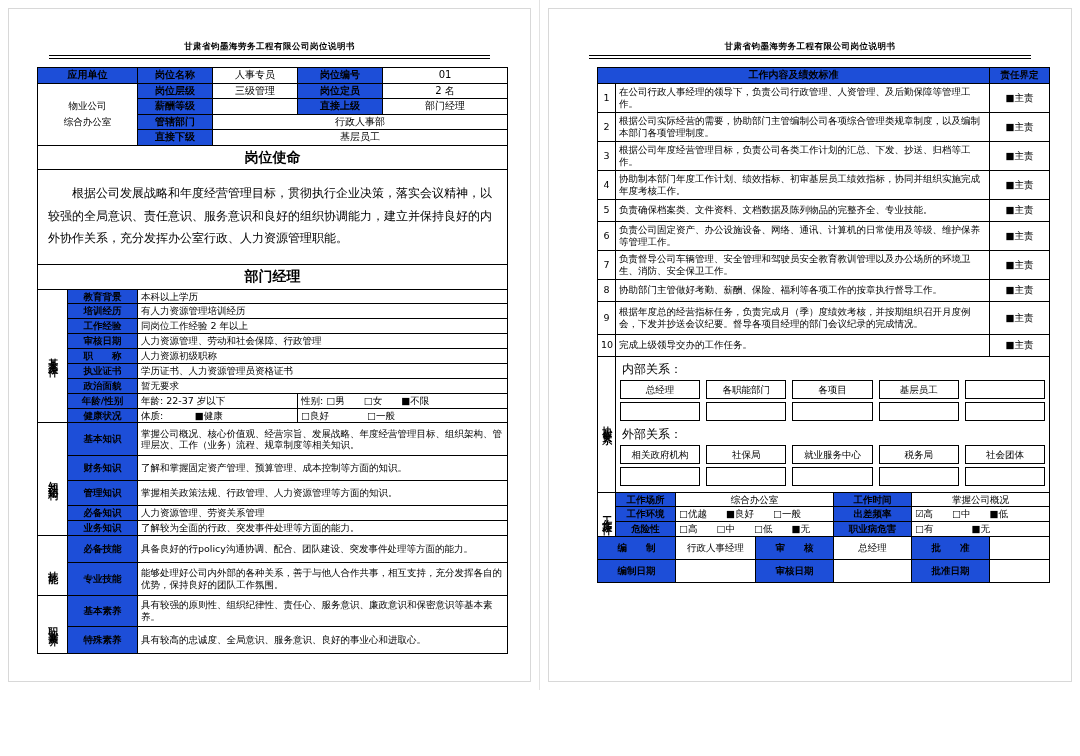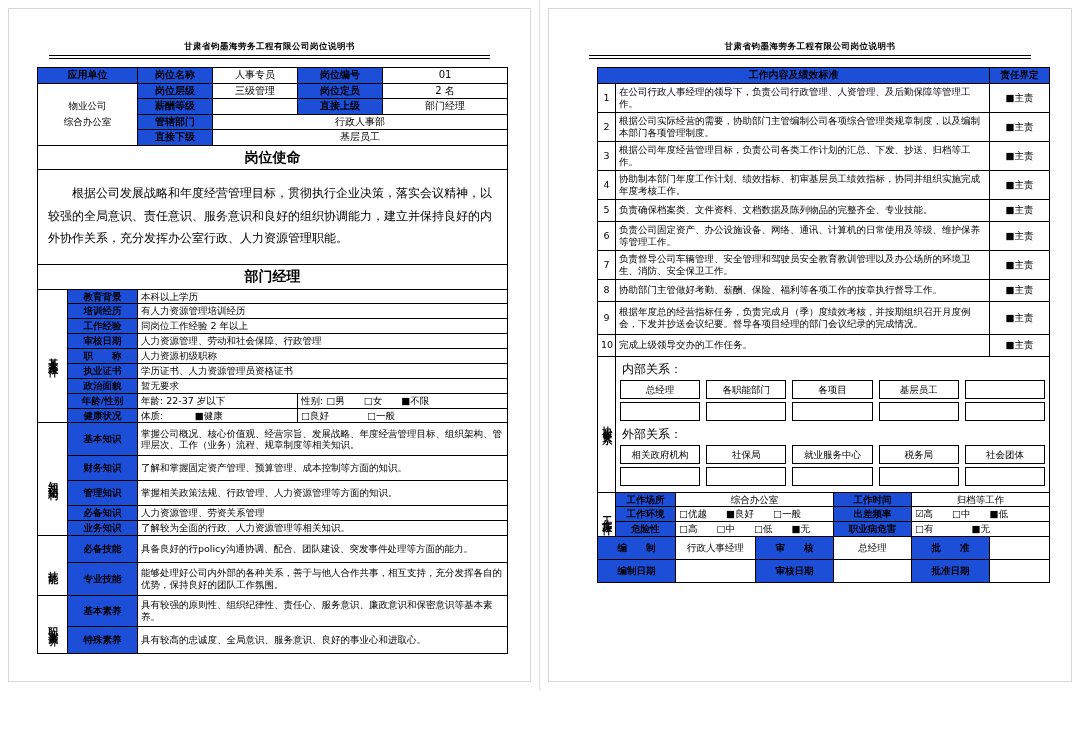--- a/index.html
+++ b/index.html
@@ -188,21 +188,21 @@
       <tr>
         <td class="lab mini">管理知识</td>
         <td colspan="4" class="mini" style="height:22px;">掌握相关政策法规、行政管理、人力资源管理等方面的知识。</td>
       </tr>
       <tr>
         <td class="lab mini">必备知识</td>
         <td colspan="4" class="mini">人力资源管理、劳资关系管理</td>
       </tr>
       <tr>
         <td class="lab mini">业务知识</td>
-        <td colspan="4" class="mini">了解较为全面的行政、人力资源管理等相关知识。</td>
+        <td colspan="4" class="mini">了解较为全面的行政、突发事件处理等方面的能力。</td>
       </tr>
 
       <tr>
         <td class="vert" rowspan="2">技能</td>
         <td class="lab mini">必备技能</td>
         <td colspan="4" class="mini" style="height:24px;">具备良好的行policy沟通协调、配合、团队建设、突发事件处理等方面的能力。</td>
       </tr>
       <tr>
         <td class="lab mini">专业技能</td>
         <td colspan="4" class="mini" style="height:30px;">能够处理好公司内外部的各种关系，善于与他人合作共事，相互支持，充分发挥各自的优势，保持良好的团队工作氛围。</td>
@@ -333,21 +333,21 @@
             <div class="subbox"></div>
           </div>
         </td>
       </tr>
 
       <tr>
         <td class="vert" rowspan="3">工作条件</td>
         <td class="lab mini">工作场所</td>
         <td colspan="2" class="ctr mini">综合办公室</td>
         <td class="lab mini">工作时间</td>
-        <td colspan="2" class="ctr mini">归档等工作</td>
+        <td colspan="2" class="ctr mini">掌握公司概况</td>
       </tr>
       <tr>
         <td class="lab mini">工作环境</td>
         <td colspan="2" class="mini chk">□优越　　■良好　　□一般</td>
         <td class="lab mini">出差频率</td>
         <td colspan="2" class="mini chk">☑高　　□中　　■低</td>
       </tr>
       <tr>
         <td class="lab mini">危险性</td>
         <td colspan="2" class="mini chk">□高　　□中　　□低　　■无</td>

